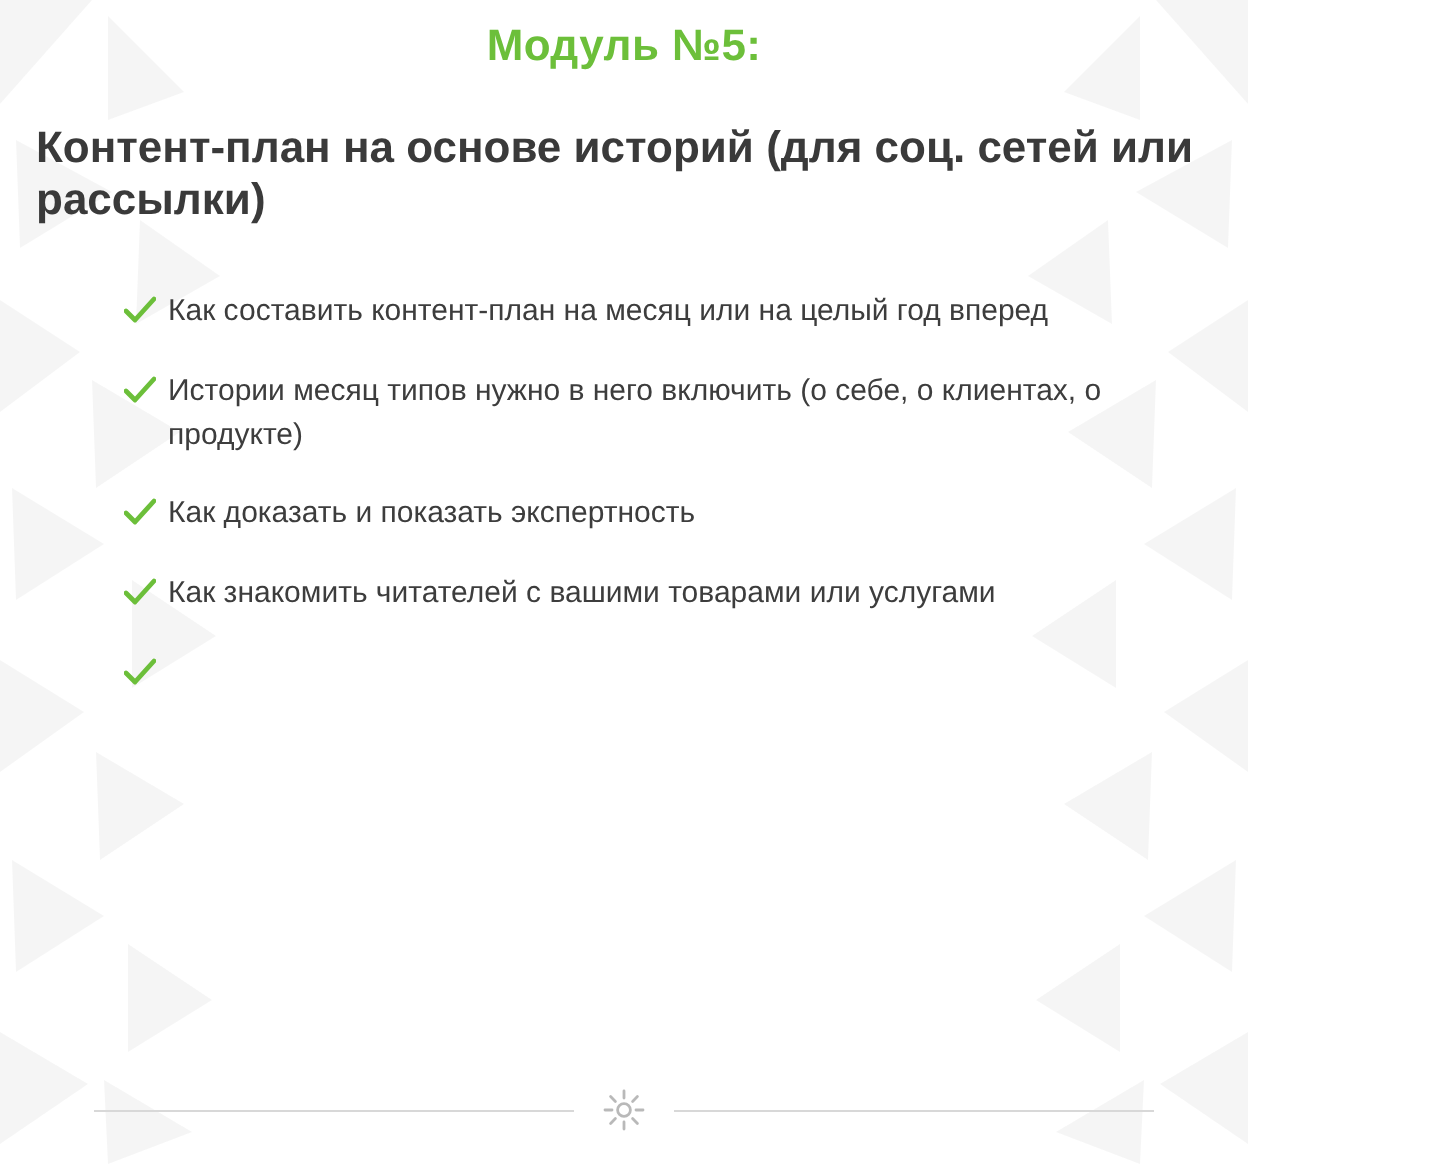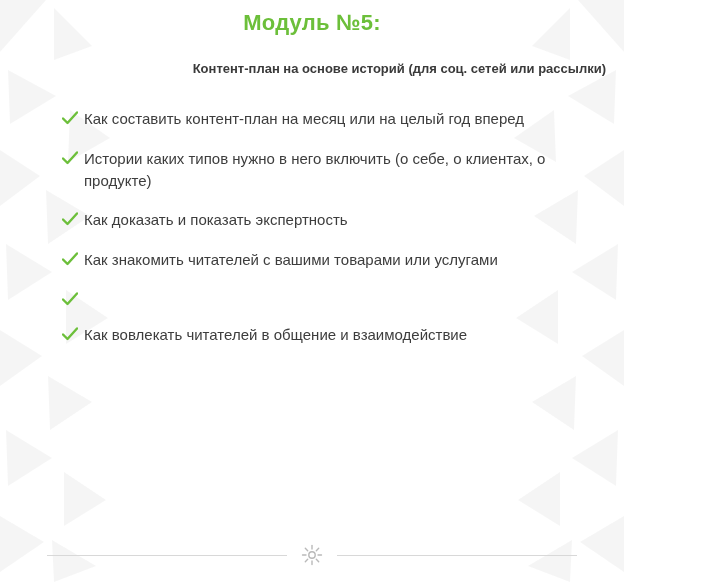--- a/index.html
+++ b/index.html
@@ -38,22 +38,22 @@
     position: relative;
     text-align: center;
     color: #6cbf3a;
     font-size: 22px;
     font-weight: bold;
     padding-top: 10px;
     letter-spacing: 0.2px;
   }
   .subtitle {
     position: relative;
-    text-align: right;
-    font-size: 13px;
+    text-align: left;
+    font-size: 22px;
     font-weight: bold;
     color: #3a3a3a;
     margin-top: 25px;
     padding: 0 18px;
   }
   .list {
     position: relative;
     margin: 32px 0 16px 0;
     padding: 0 62px 0 62px;
     list-style: none;
@@ -158,21 +158,21 @@
           </svg>
       </span>
       <span class="item-text">Как составить контент-план на месяц или на целый год вперед</span>
     </li>
     <li class="list-item">
       <span class="check-icon">
         <svg width="16" height="14" viewBox="0 0 16 14">
             <path d="M1 7.5 L5.5 12 L15 1.5" stroke="currentColor" stroke-width="2.4" fill="none" stroke-linecap="round" stroke-linejoin="round"></path>
           </svg>
       </span>
-      <span class="item-text">Истории каких типов нужно в него включить (о себе, о клиентах, о продукте)</span>
+      <span class="item-text">Истории месяц типов нужно в него включить (о себе, о клиентах, о продукте)</span>
     </li>
     <li class="list-item">
       <span class="check-icon">
         <svg width="16" height="14" viewBox="0 0 16 14">
             <path d="M1 7.5 L5.5 12 L15 1.5" stroke="currentColor" stroke-width="2.4" fill="none" stroke-linecap="round" stroke-linejoin="round"></path>
           </svg>
       </span>
       <span class="item-text">Как доказать и показать экспертность</span>
     </li>
     <li class="list-item">
@@ -182,28 +182,20 @@
           </svg>
       </span>
       <span class="item-text">Как знакомить читателей с вашими товарами или услугами</span>
     </li>
     <li class="list-item">
       <span class="check-icon">
         <svg width="16" height="14" viewBox="0 0 16 14">
             <path d="M1 7.5 L5.5 12 L15 1.5" stroke="currentColor" stroke-width="2.4" fill="none" stroke-linecap="round" stroke-linejoin="round"></path>
           </svg>
       </span>
-    </li>
-    <li class="list-item">
-      <span class="check-icon">
-        <svg width="16" height="14" viewBox="0 0 16 14">
-            <path d="M1 7.5 L5.5 12 L15 1.5" stroke="currentColor" stroke-width="2.4" fill="none" stroke-linecap="round" stroke-linejoin="round"></path>
-          </svg>
-      </span>
-      <span class="item-text">Как вовлекать читателей в общение и взаимодействие</span>
     </li>
   </ul>
 
   <div class="footer">
     <div class="rule"></div>
     <div class="sun-icon">
       <svg width="22" height="22" viewBox="0 0 22 22">
         <circle cx="11" cy="11" r="3.2" fill="none" stroke="currentColor" stroke-width="1.4"></circle>
         <g stroke="currentColor" stroke-width="1.4" stroke-linecap="round">
           <line x1="11" y1="1.5" x2="11" y2="5"></line>

